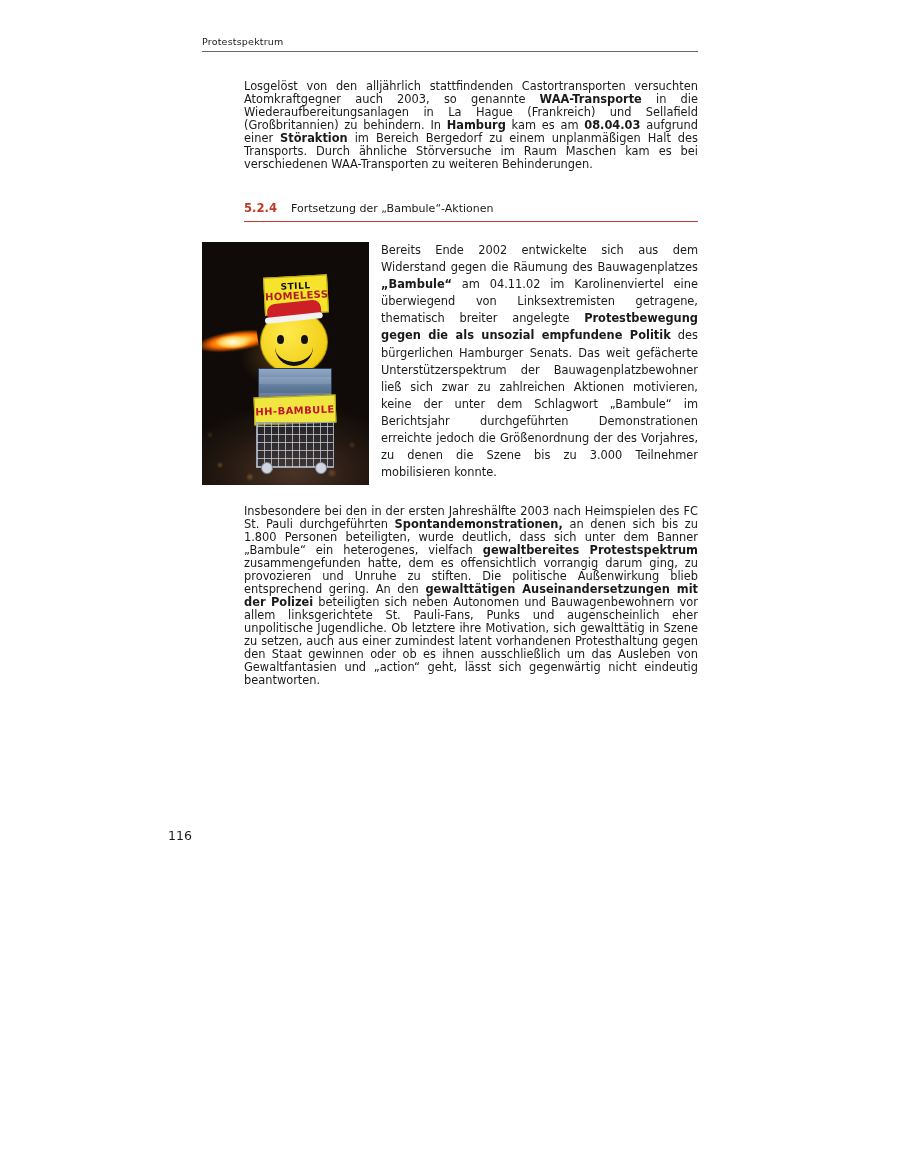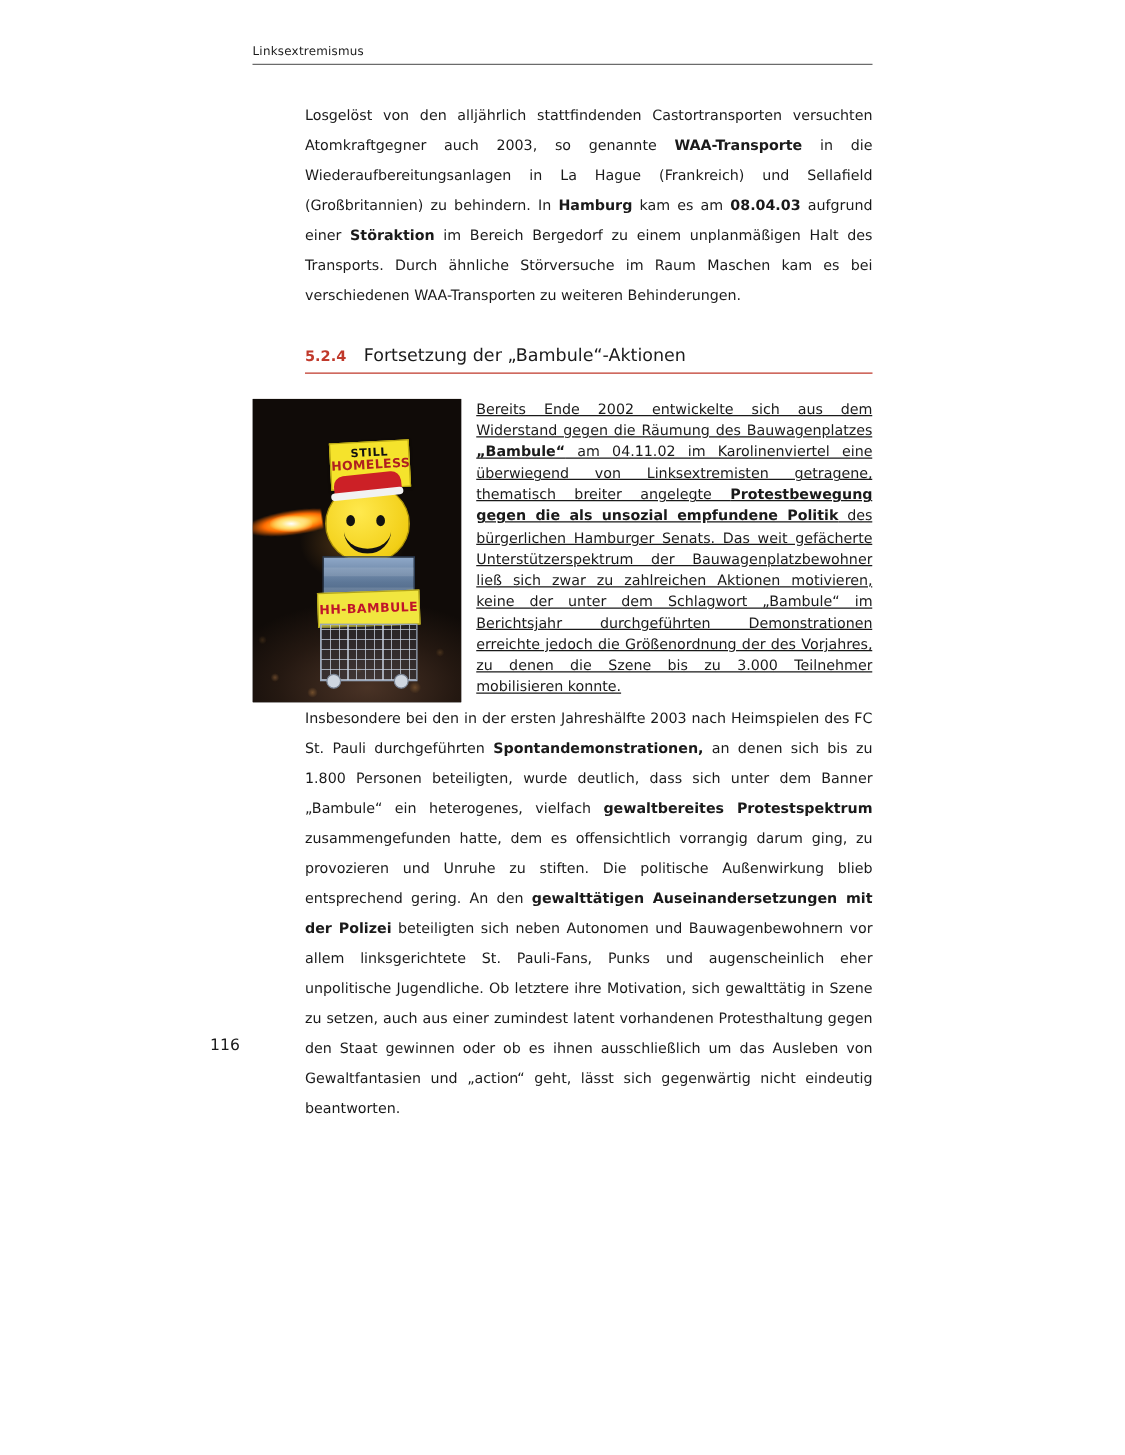--- a/index.html
+++ b/index.html
@@ -33,21 +33,21 @@
     padding-bottom: 4px;
   }
   .header-rule {
     border-bottom: 1px solid #6b6b6b;
     width: 496px;
     margin-bottom: 28px;
   }
   p {
     margin: 0 0 0 0;
     font-size: 11.4px;
-    line-height: 24px;
+    line-height: 13px;
     text-align: justify;
     text-justify: inter-word;
     hyphens: manual;
   }
   .para-indent {
     margin-left: 42px;
     width: 454px;
   }
   b {
     font-weight: bold;
@@ -59,21 +59,21 @@
     border-bottom: 1px solid #c0392b;
     padding-bottom: 5px;
   }
   .section-head .num {
     color: #c0392b;
     font-size: 11.6px;
     font-weight: bold;
   }
   .section-head .title {
     color: #1a1a1a;
-    font-size: 14px;
+    font-size: 11px;
     margin-left: 14px;
   }
   .figure-block {
     margin-top: 20px;
     width: 496px;
     overflow: hidden;
   }
   .figure {
     float: left;
     width: 167px;
@@ -83,23 +83,23 @@
     position: relative;
     background: #0d0a08;
     overflow: hidden;
   }
   .wrap-text {
     margin-left: 179px;
     width: 317px;
     font-size: 11.4px;
     line-height: 17.1px;
     text-align: justify;
-    text-decoration: underline;
   }
   .after-figure {
+    margin-top: 20px;
     margin-left: 42px;
     width: 454px;
   }
   .page-number {
     position: absolute;
     left: 168px;
     top: 828px;
     font-size: 12.5px;
     color: #1a1a1a;
     text-align: right;
@@ -220,21 +220,21 @@
     background: radial-gradient(ellipse 60px 45px at 50% 50%, rgba(255,170,60,.28) 0%, rgba(255,140,0,0) 70%);
   }
 </style>
 </head>
 <body>
 
 <div class="page">
 
   <div class="content">
 
-    <div class="header-line">Linksextremismus</div>
+    <div class="header-line">Protestspektrum</div>
     <div class="header-rule"></div>
 
     <p class="para-indent">Losgelöst von den alljährlich stattfindenden Castortransporten versuchten Atomkraftgegner auch 2003, so genannte <b>WAA-Transporte</b> in die Wiederaufbereitungsanlagen in La Hague (Frankreich) und Sellafield (Großbritannien) zu behindern. In <b>Hamburg</b> kam es am <b>08.04.03</b> aufgrund einer <b>Störaktion</b> im Bereich Bergedorf zu einem unplanmäßigen Halt des Transports. Durch ähnliche Störversuche im Raum Maschen kam es bei verschiedenen WAA-Transporten zu weiteren Behinderungen.</p>
 
     <div class="section-head">
       <span class="num">5.2.4</span><span class="title">Fortsetzung der „Bambule“-Aktionen</span>
     </div>
 
     <div class="figure-block">
 

